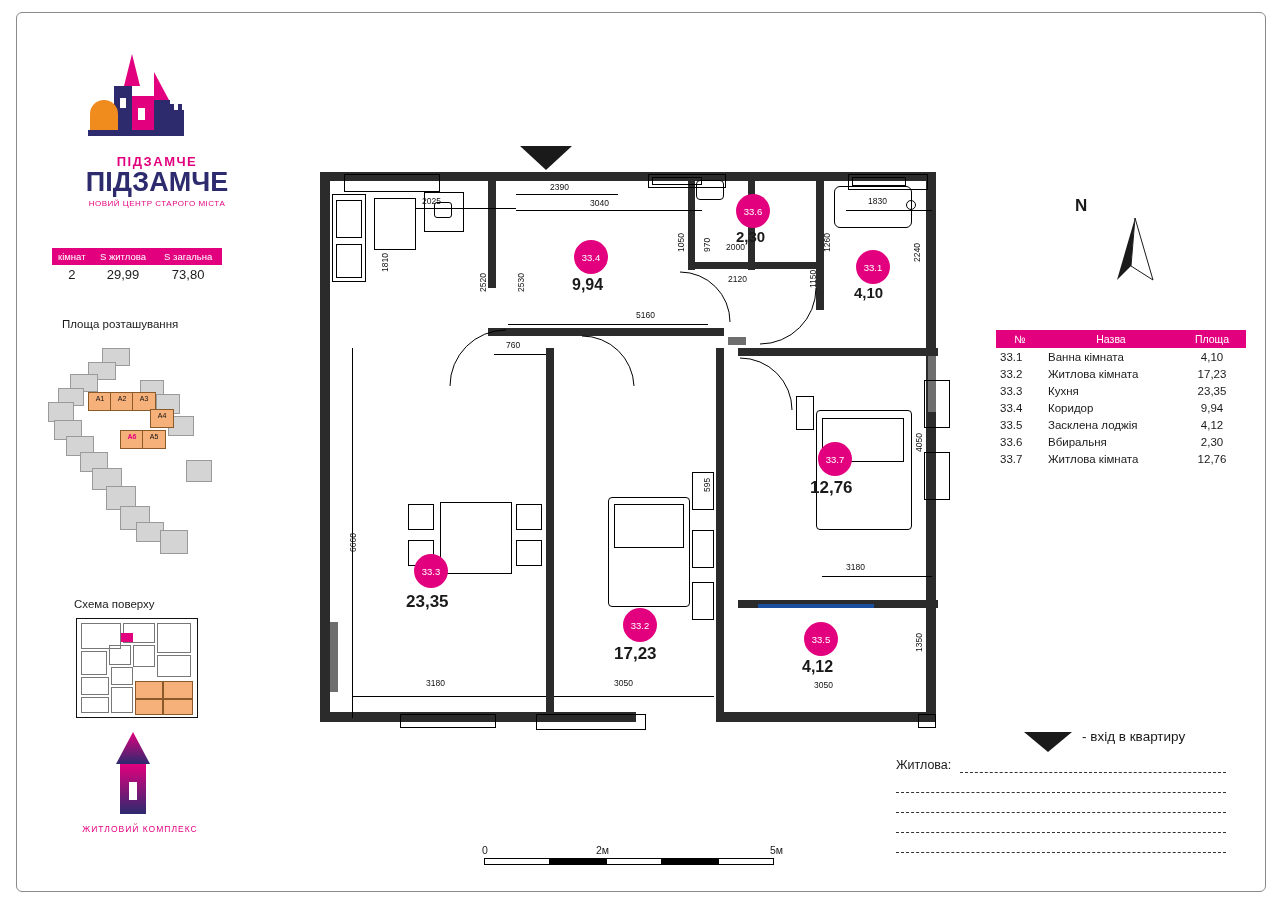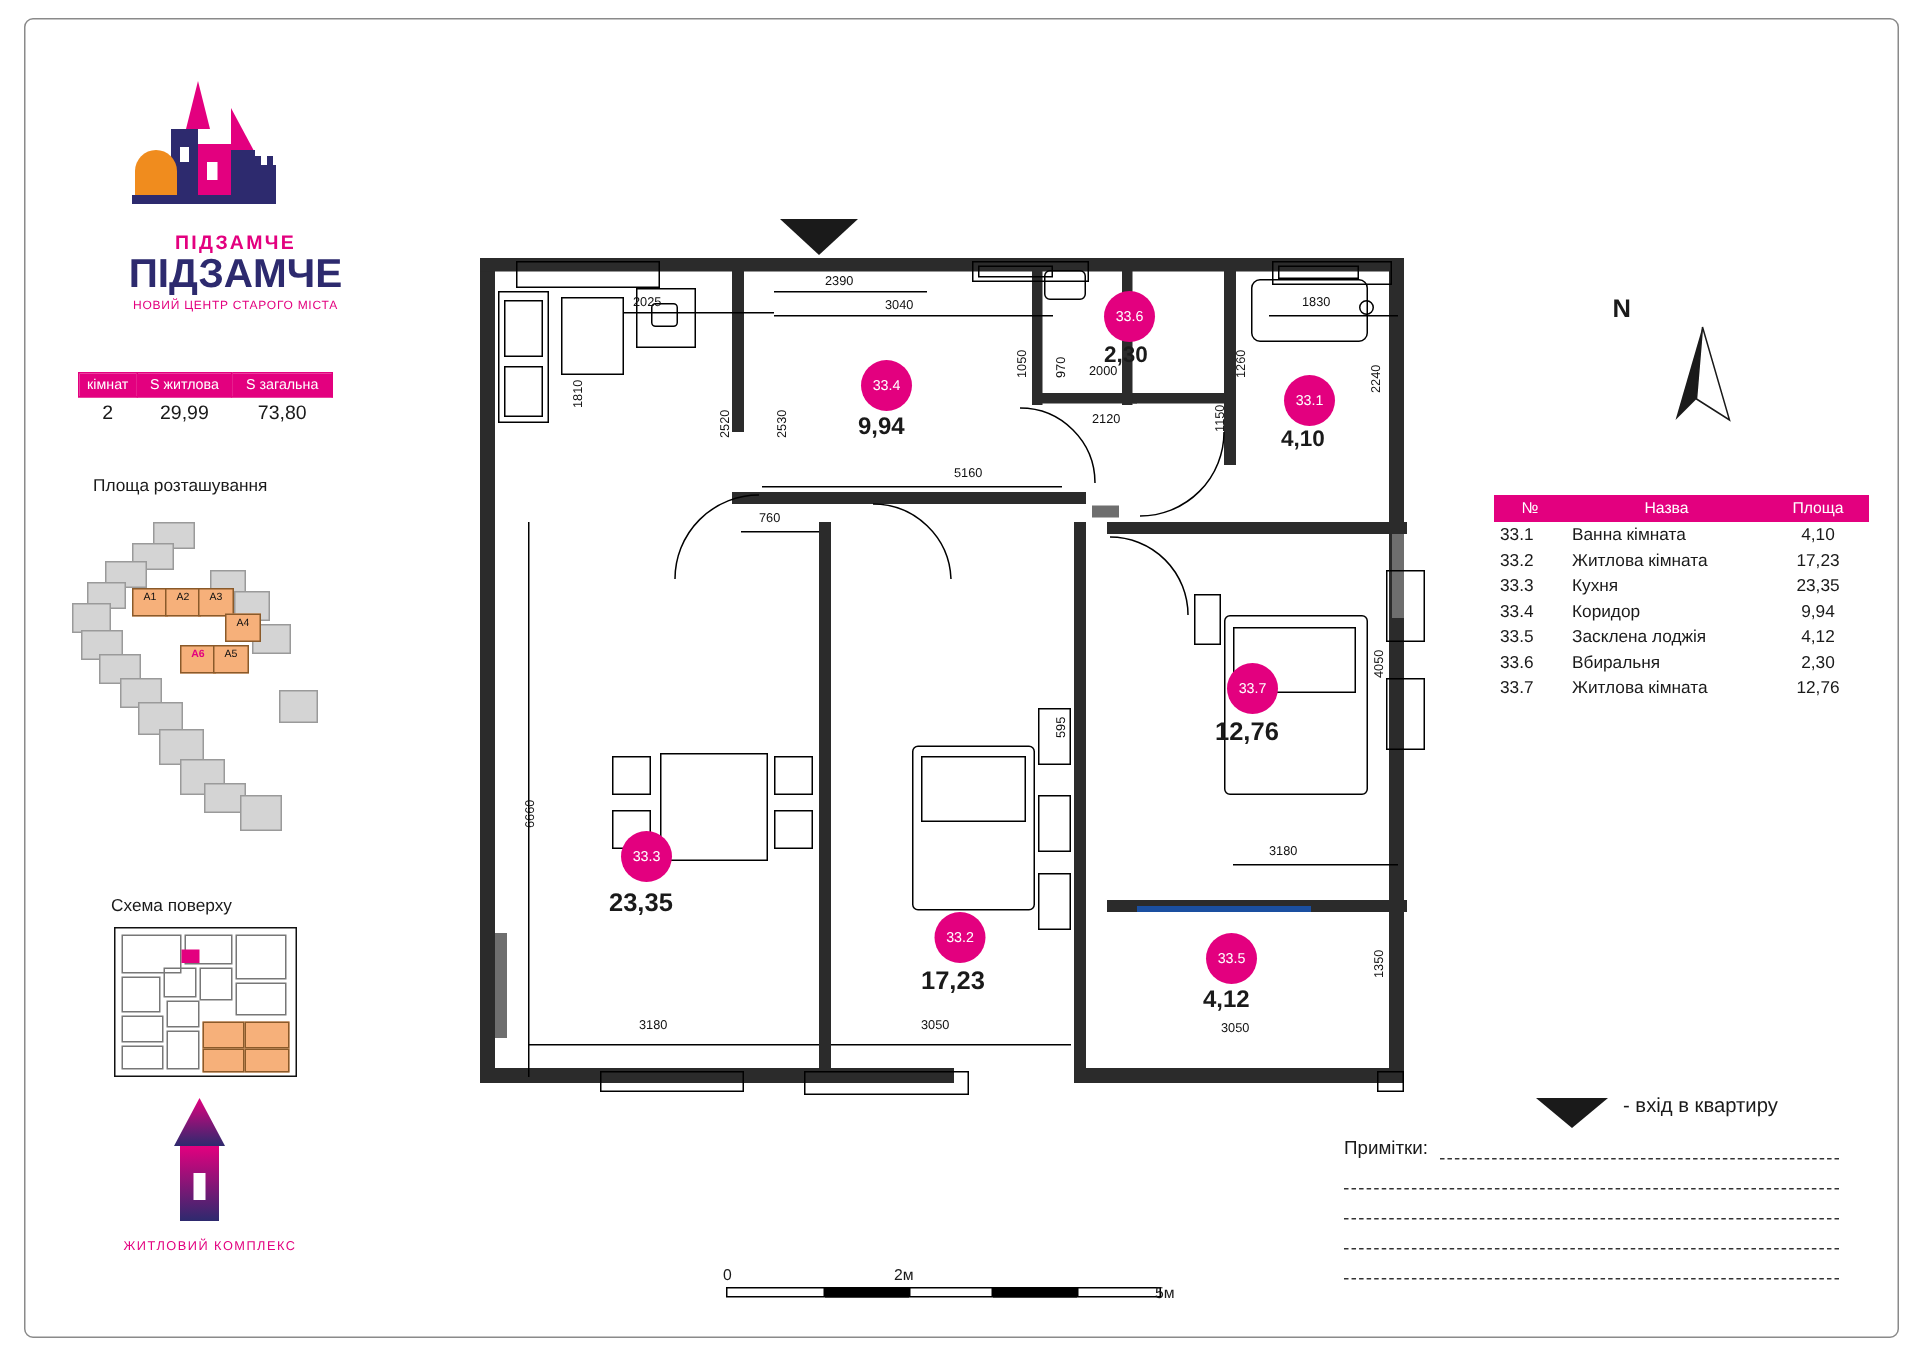--- a/index.html
+++ b/index.html
@@ -391,30 +391,30 @@
     <div class="dimV" style="left:596px;top:500px;">1350</div>
   </div>
 
   <div class="abs" style="left:1022px;top:730px;">
     <svg width="52" height="24" viewBox="0 0 52 24">
         <polygon points="2,2 50,2 26,22" fill="#1a1a1a"></polygon>
       </svg>
   </div>
   <div class="abs entryLbl" style="left:1082px;top:729px;">- вхід в квартиру</div>
 
-  <div class="abs notes" style="left:896px;top:758px;">Примітки:</div>
+  <div class="abs notes" style="left:896px;top:758px;">Житлова:</div>
   <div class="abs noteLine" style="left:960px;top:772px;width:266px;"></div>
   <div class="abs noteLine" style="left:896px;top:792px;width:330px;"></div>
   <div class="abs noteLine" style="left:896px;top:812px;width:330px;"></div>
   <div class="abs noteLine" style="left:896px;top:832px;width:330px;"></div>
   <div class="abs noteLine" style="left:896px;top:852px;width:330px;"></div>
 
   <div class="abs" style="left:484px;top:848px;width:330px;height:30px;">
     <div class="scaleSeg" style="left:0;top:10px;width:66px;background:#fff;"></div>
     <div class="scaleSeg" style="left:66px;top:10px;width:56px;background:#000;"></div>
     <div class="scaleSeg" style="left:122px;top:10px;width:56px;background:#fff;"></div>
     <div class="scaleSeg" style="left:178px;top:10px;width:56px;background:#000;"></div>
     <div class="scaleSeg" style="left:234px;top:10px;width:56px;background:#fff;"></div>
     <div class="scaleTxt" style="left:-2px;top:-4px;">0</div>
     <div class="scaleTxt" style="left:112px;top:-4px;">2м</div>
-    <div class="scaleTxt" style="left:286px;top:-4px;margin-top:12px;">5м</div>
+    <div class="scaleTxt" style="left:286px;top:-4px;">5м</div>
   </div>
 </div>
 
 </body></html>

